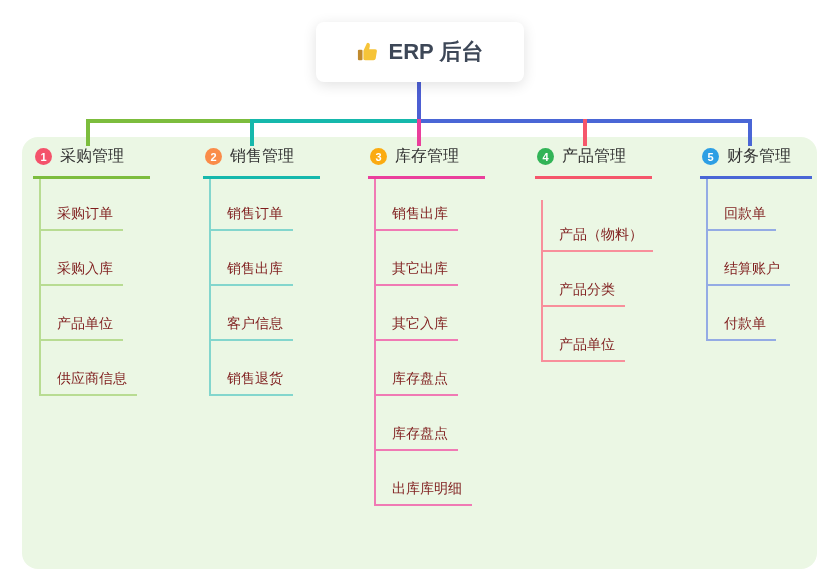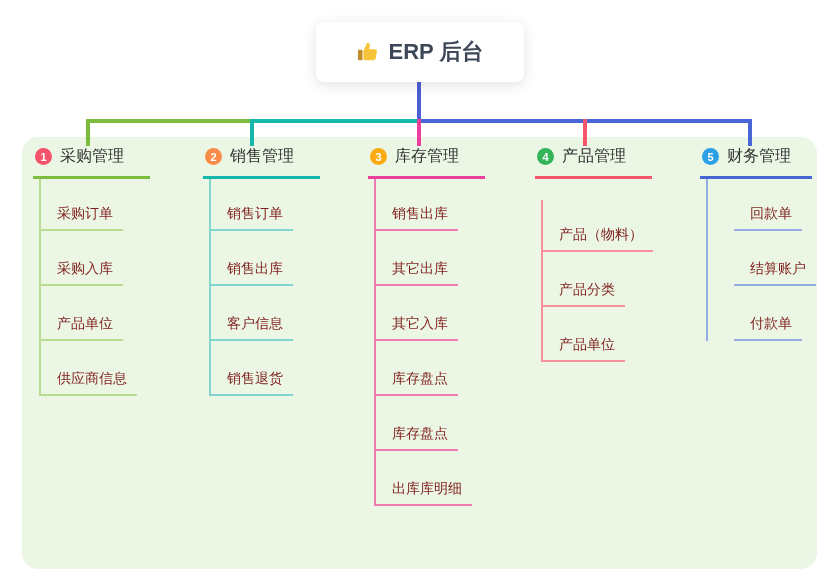--- a/index.html
+++ b/index.html
@@ -53,21 +53,21 @@
 
   .b1 .branch-header { border-color: var(--b1-line); }  .b1 .badge { background: var(--b1-badge); }
   .b1 .branch-items  { border-color: var(--b1-subline); } .b1 .item-label { border-color: var(--b1-subline); }
   .b2 .branch-header { border-color: var(--b2-line); }  .b2 .badge { background: var(--b2-badge); }
   .b2 .branch-items  { border-color: var(--b2-subline); } .b2 .item-label { border-color: var(--b2-subline); }
   .b3 .branch-header { border-color: var(--b3-line); }  .b3 .badge { background: var(--b3-badge); }
   .b3 .branch-items  { border-color: var(--b3-subline); } .b3 .item-label { border-color: var(--b3-subline); }
   .b4 .branch-header { border-color: var(--b4-line); }  .b4 .badge { background: var(--b4-badge); }
   .b4 .branch-items  { border-color: var(--b4-subline); margin-top: 21px; } .b4 .item-label { border-color: var(--b4-subline); }
   .b5 .branch-header { border-color: var(--b5-line); }  .b5 .badge { background: var(--b5-badge); }
-  .b5 .branch-items  { border-color: var(--b5-subline); padding-left: 26px; } .b5 .item-label { border-color: var(--b5-subline); }
+  .b5 .branch-items  { border-color: var(--b5-subline); } .b5 .item-label { border-color: var(--b5-subline); }
 </style>
 </head>
 <body>
 
 <div id="stage">
 
   <div class="container-bg"></div>
 
   <div class="conn conn-root-drop"></div>
   <div class="conn conn-h-green"></div>

